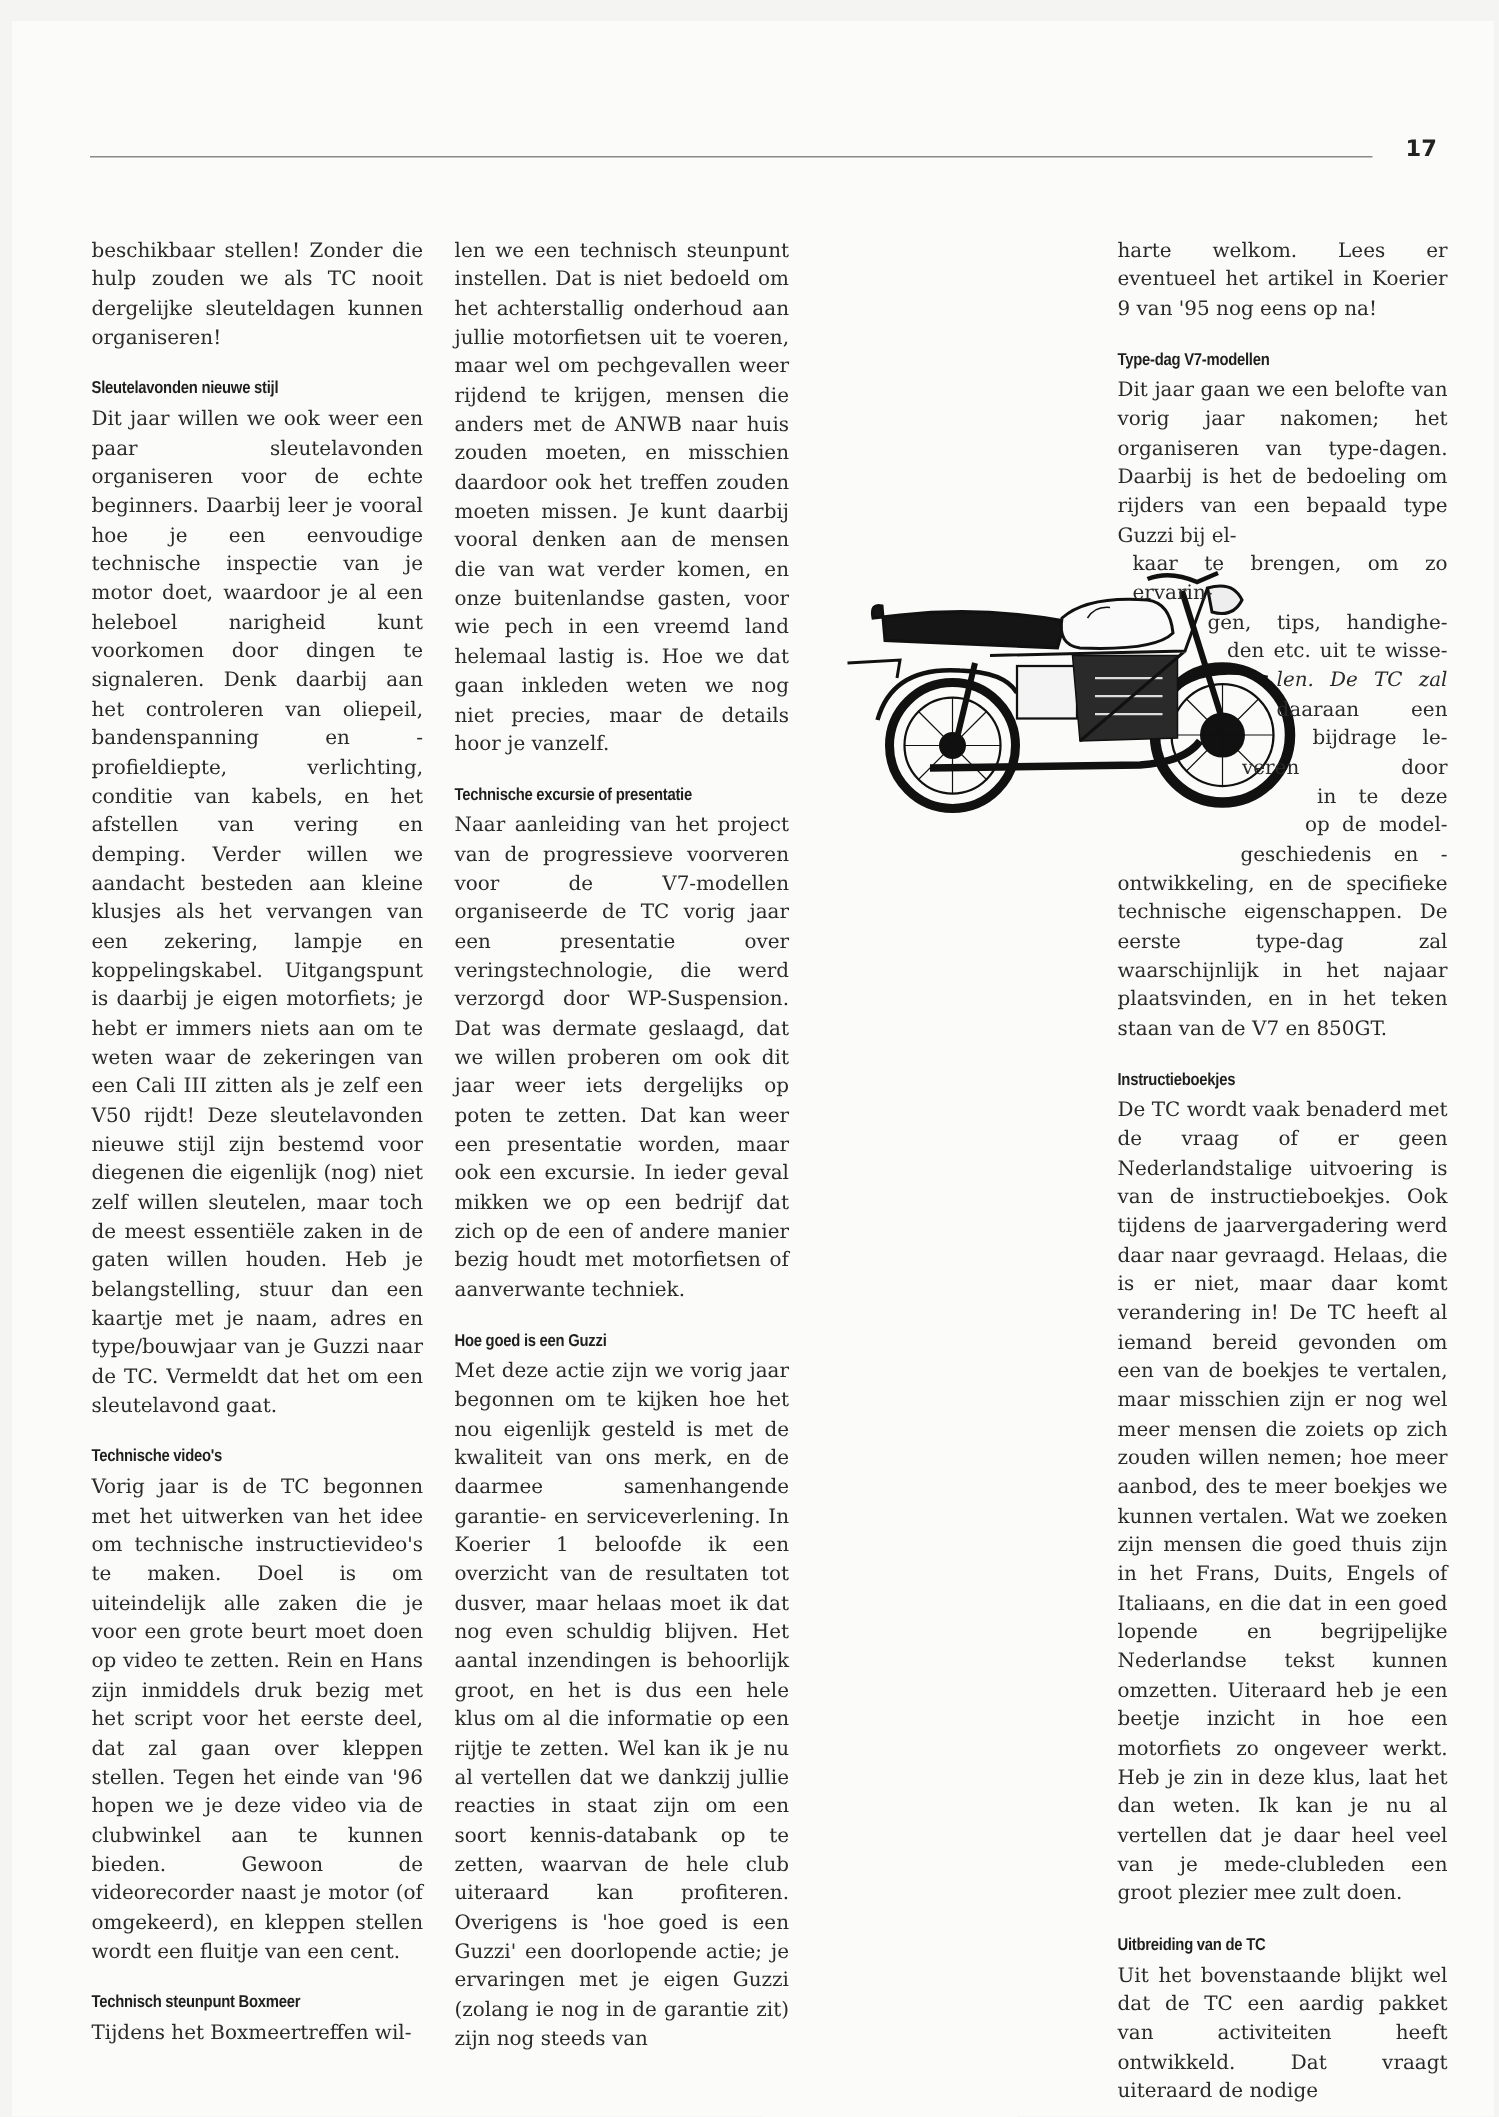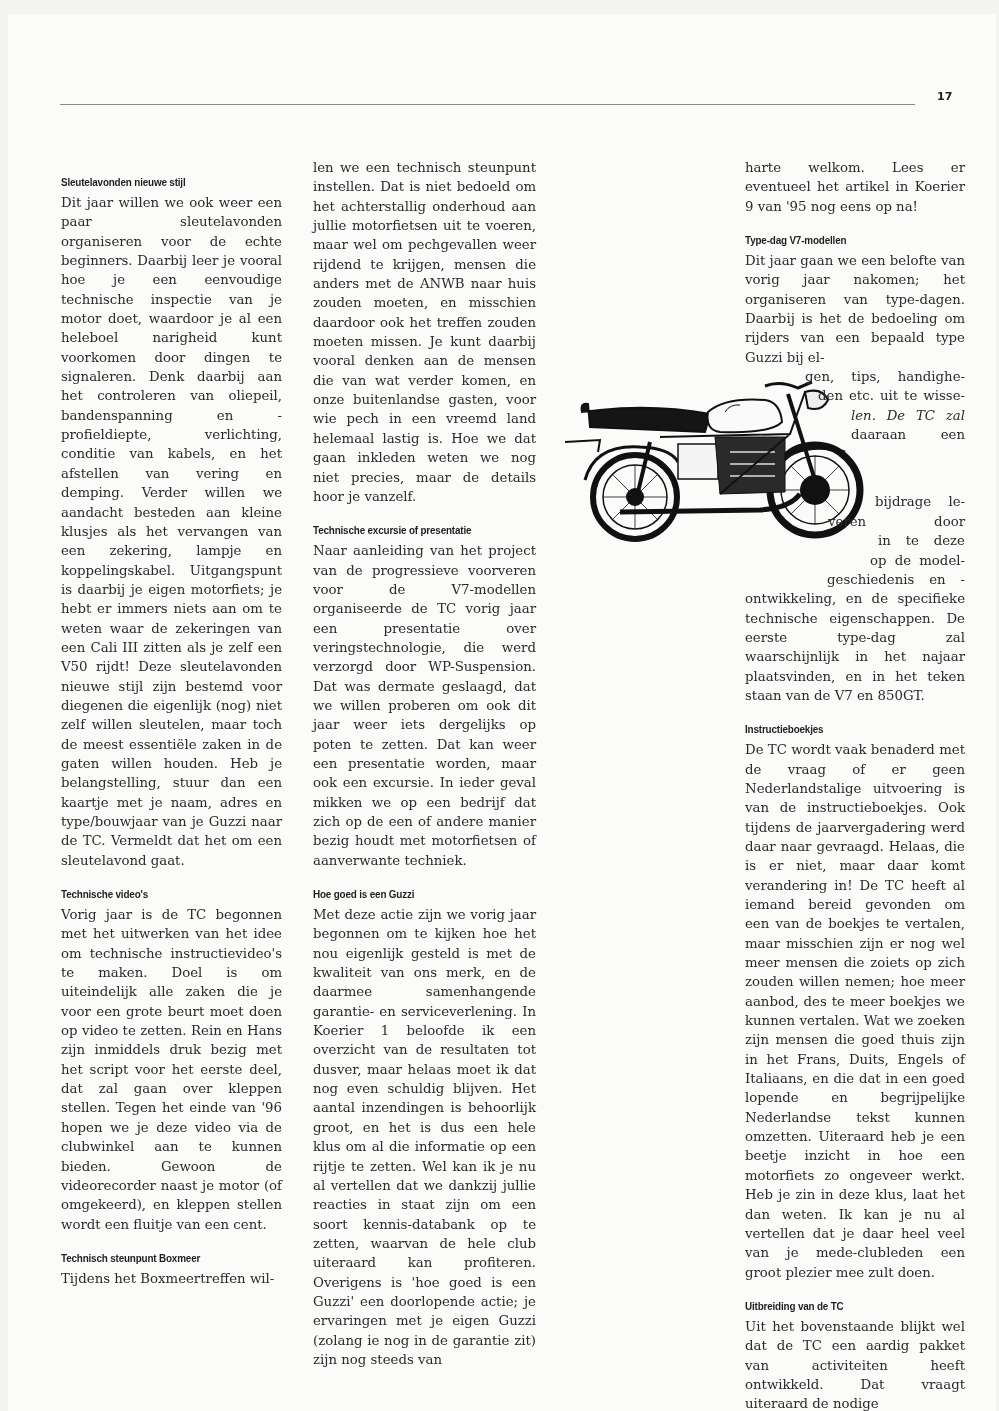--- a/index.html
+++ b/index.html
@@ -1,37 +1,38 @@
 <!DOCTYPE html>
 <html><head>
 <meta charset="utf-8">
 <style>
   * { box-sizing: border-box; margin: 0; padding: 0; }
   html, body { width: 999px; height: 1411px; background: #f4f4f2; overflow: hidden; }
   body { position: relative; font-family: "DejaVu Serif", "Liberation Serif", serif; color: #2a2a2a; }
   .page { position: absolute; left: 8px; top: 14px; width: 988px; height: 1397px; background: #fbfbfa; }
   .rule { position: absolute; left: 60px; top: 104px; width: 855px; height: 1px; background: #8a8a8a; }
-  .page-num { position: absolute; left: 937px; top: 90px; font-family: "DejaVu Sans", "Liberation Sans", sans-serif; font-weight: bold; font-size: 11px; color: #222; }
+  .page-num { position: absolute; left: 937px; top: 90px; font-family: "DejaVu Sans", "Liberation Sans", sans-serif; font-weight: bold; font-size: 15px; color: #222; }
   .col { position: absolute; top: 158px; font-size: 13.3px; line-height: 19.35px; text-align: justify; letter-spacing: 0; }
   .col1 { left: 61px; width: 221px; }
-  .col2 { left: 313px; width: 223px; }
+  .col2 { left: 303px; width: 223px; }
   .col3 { left: 745px; width: 220px; }
   .col p { margin: 0; hyphens: manual; }
   .col h3 { font-family: "Liberation Sans", "DejaVu Sans", sans-serif; font-weight: bold; font-size: 11.5px; letter-spacing: -0.2px; transform: scaleX(0.86); transform-origin: left; white-space: nowrap; margin-top: 16px; margin-bottom: 3px; line-height: 16px; color: #1f1f1f; }
   .bike { position: absolute; left: 560px; top: 372px; width: 310px; height: 170px; }
   .wrap-line { display: block; }
 </style>
 </head>
 <body>
 
 <div class="page"></div>
 <div class="rule"></div>
 <div class="page-num">17</div>
 
 <div class="col col1">
+  <p>beschikbaar stellen! Zonder die hulp zouden we als TC nooit dergelijke sleuteldagen kunnen organiseren!</p>
   <h3>Sleutelavonden nieuwe stijl</h3>
   <p>Dit jaar willen we ook weer een paar sleutelavonden organiseren voor de echte beginners. Daarbij leer je vooral hoe je een eenvoudige technische inspectie van je motor doet, waardoor je al een heleboel narigheid kunt voorkomen door dingen te signaleren. Denk daarbij aan het controleren van oliepeil, bandenspanning en -profieldiepte, verlichting, conditie van kabels, en het afstellen van vering en demping. Verder willen we aandacht besteden aan kleine klusjes als het vervangen van een zekering, lampje en koppelingskabel. Uitgangspunt is daarbij je eigen motorfiets; je hebt er immers niets aan om te weten waar de zekeringen van een Cali III zitten als je zelf een V50 rijdt! Deze sleutelavonden nieuwe stijl zijn bestemd voor diegenen die eigenlijk (nog) niet zelf willen sleutelen, maar toch de meest essentiële zaken in de gaten willen houden. Heb je belangstelling, stuur dan een kaartje met je naam, adres en type/bouwjaar van je Guzzi naar de TC. Vermeldt dat het om een sleutelavond gaat.</p>
   <h3>Technische video's</h3>
   <p>Vorig jaar is de TC begonnen met het uitwerken van het idee om technische instructievideo's te maken. Doel is om uiteindelijk alle zaken die je voor een grote beurt moet doen op video te zetten. Rein en Hans zijn inmiddels druk bezig met het script voor het eerste deel, dat zal gaan over kleppen stellen. Tegen het einde van '96 hopen we je deze video via de clubwinkel aan te kunnen bieden. Gewoon de videorecorder naast je motor (of omgekeerd), en kleppen stellen wordt een fluitje van een cent.</p>
   <h3>Technisch steunpunt Boxmeer</h3>
   <p>Tijdens het Boxmeertreffen wil-</p>
 </div>
 
 <div class="col col2">
   <p>len we een technisch steunpunt instellen. Dat is niet bedoeld om het achterstallig onderhoud aan jullie motorfietsen uit te voeren, maar wel om pechgevallen weer rijdend te krijgen, mensen die anders met de ANWB naar huis zouden moeten, en misschien daardoor ook het treffen zouden moeten missen. Je kunt daarbij vooral denken aan de mensen die van wat verder komen, en onze buitenlandse gasten, voor wie pech in een vreemd land helemaal lastig is. Hoe we dat gaan inkleden weten we nog niet precies, maar de details hoor je vanzelf.</p>
@@ -91,25 +92,26 @@
 
     <path d="M5 70 L40 68 L38 80" stroke-width="2"></path>
   </g>
 </svg>
 
 <div class="col col3">
   <p>harte welkom. Lees er eventueel het artikel in Koerier 9 van '95 nog eens op na!</p>
   <h3>Type-dag V7-modellen</h3>
   <p>Dit jaar gaan we een belofte van vorig jaar nakomen; het organiseren van type-dagen. Daarbij is het de bedoeling om rijders van een bepaald type Guzzi bij el-</p>
   <div style="text-align:right;">
+    <span class="wrap-line" style="text-align:justify;text-align-last:justify;margin-left:10px;">kaar te brengen, om zo ervarin-</span>
     <span class="wrap-line" style="margin-left:60px;text-align-last:justify;">gen, tips, handighe-</span>
     <span class="wrap-line" style="margin-left:73px;text-align-last:justify;">den etc. uit te wisse-</span>
     <span class="wrap-line" style="margin-left:106px;text-align-last:justify;font-style:italic;">len. De TC zal</span>
     <span class="wrap-line" style="margin-left:106px;text-align-last:justify;">daaraan een</span>
-    <span class="wrap-line" style="margin-left:130px;text-align-last:justify;margin-top:48px;">bijdrage le-</span>
+    <span class="wrap-line" style="margin-left:130px;text-align-last:justify;">bijdrage le-</span>
     <span class="wrap-line" style="margin-left:83px;text-align-last:justify;">veren door</span>
     <span class="wrap-line" style="margin-left:133px;text-align-last:justify;">in te deze</span>
     <span class="wrap-line" style="margin-left:125px;text-align-last:justify;">op de model-</span>
     <span class="wrap-line" style="margin-left:82px;text-align-last:justify;">geschiedenis en -</span>
   </div>
   <p>ontwikkeling, en de specifieke technische eigenschappen. De eerste type-dag zal waarschijnlijk in het najaar plaatsvinden, en in het teken staan van de V7 en 850GT.</p>
   <h3>Instructieboekjes</h3>
   <p>De TC wordt vaak benaderd met de vraag of er geen Nederlandstalige uitvoering is van de instructieboekjes. Ook tijdens de jaarvergadering werd daar naar gevraagd. Helaas, die is er niet, maar daar komt verandering in! De TC heeft al iemand bereid gevonden om een van de boekjes te vertalen, maar misschien zijn er nog wel meer mensen die zoiets op zich zouden willen nemen; hoe meer aanbod, des te meer boekjes we kunnen vertalen. Wat we zoeken zijn mensen die goed thuis zijn in het Frans, Duits, Engels of Italiaans, en die dat in een goed lopende en begrijpelijke Nederlandse tekst kunnen omzetten. Uiteraard heb je een beetje inzicht in hoe een motorfiets zo ongeveer werkt. Heb je zin in deze klus, laat het dan weten. Ik kan je nu al vertellen dat je daar heel veel van je mede-clubleden een groot plezier mee zult doen.</p>
   <h3>Uitbreiding van de TC</h3>
   <p>Uit het bovenstaande blijkt wel dat de TC een aardig pakket van activiteiten heeft ontwikkeld. Dat vraagt uiteraard de nodige</p>

